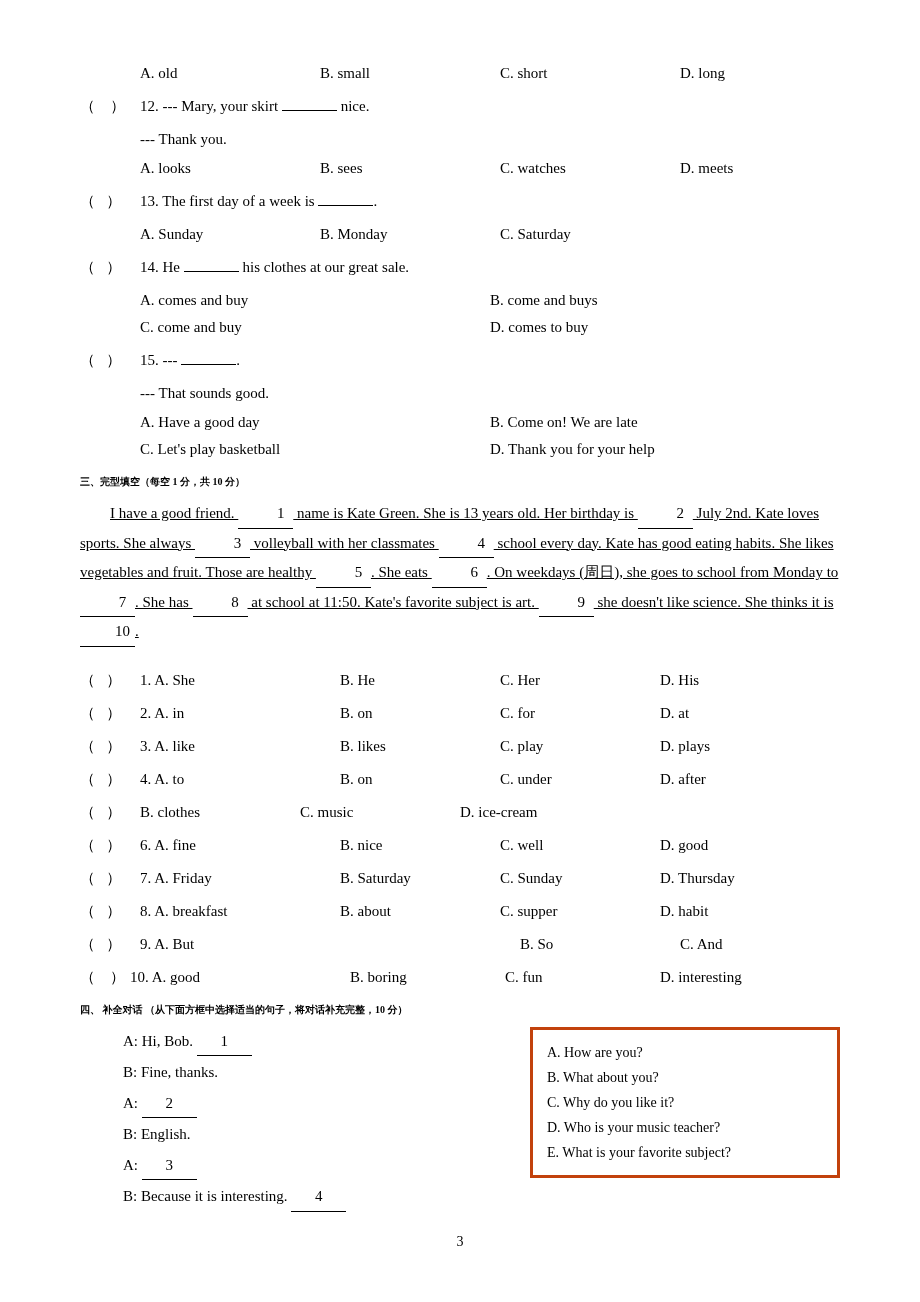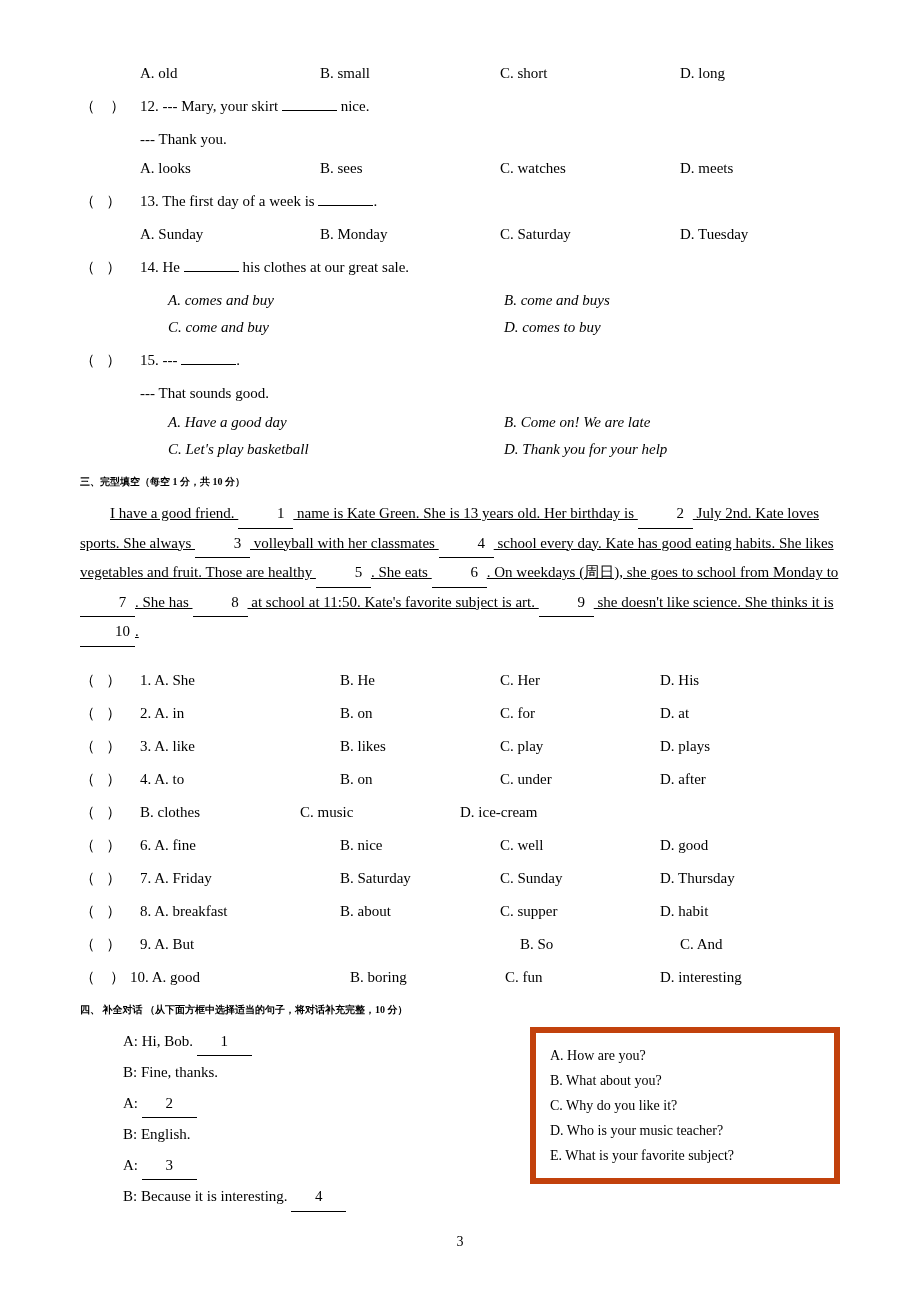--- a/index.html
+++ b/index.html
@@ -70,32 +70,31 @@
       align-items: flex-start;
       margin-top: 6px;
     }
     .dialog-left {
       flex: 1;
       padding-right: 20px;
       margin-left: 43px;
     }
     .dialog-right {
       width: 310px;
-      border: 6px solid #c2410c;
+      border: 3px solid #c2410c;
       padding: 10px 14px;
       font-size: 14px;
       line-height: 1.8;
     }
     .options-row-2col {
       display: flex;
       flex-wrap: wrap;
-      margin-left: 88px;
+      margin-left: 60px;
       margin-bottom: 6px;
       line-height: 1.8;
-      font-style: italic;
     }
     .option-half {
       width: 50%;
     }
   </style>
 </head>
 <body>
 
 <div class="options-row">
   <span class="option">A. old</span>
@@ -123,21 +122,20 @@
 </div>
 
 <div class="question-row">
   <span class="paren-group">（<span>&nbsp;&nbsp;&nbsp;</span>）</span>
   <span class="q-text">13. The first day of a week is <span class="blank"></span>.</span>
 </div>
 <div class="options-row">
   <span class="option">A. Sunday</span>
   <span class="option">B. Monday</span>
   <span class="option">C. Saturday</span>
-  <span class="option">D. Tuesday</span>
 </div>
 
 <div class="question-row">
   <span class="paren-group">（<span>&nbsp;&nbsp;&nbsp;</span>）</span>
   <span class="q-text">14. He <span class="blank"></span> his clothes at our great sale.</span>
 </div>
 <div class="options-row-2col">
   <span class="option-half">A. comes and buy</span>
   <span class="option-half">B. come and buys</span>
   <span class="option-half">C. come and buy</span>

